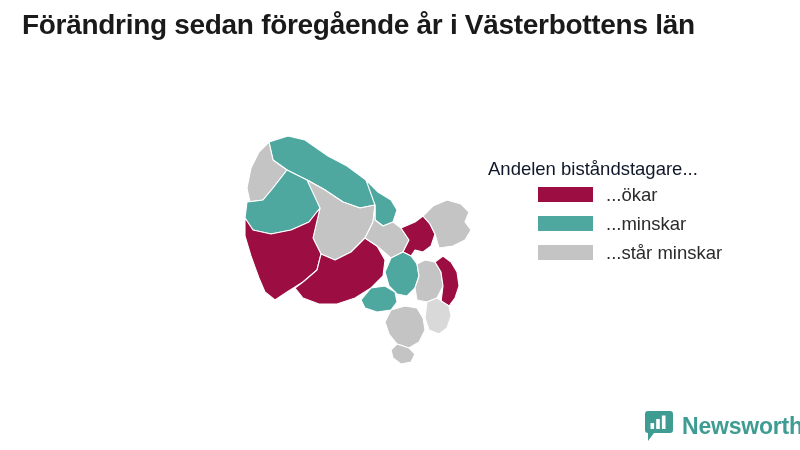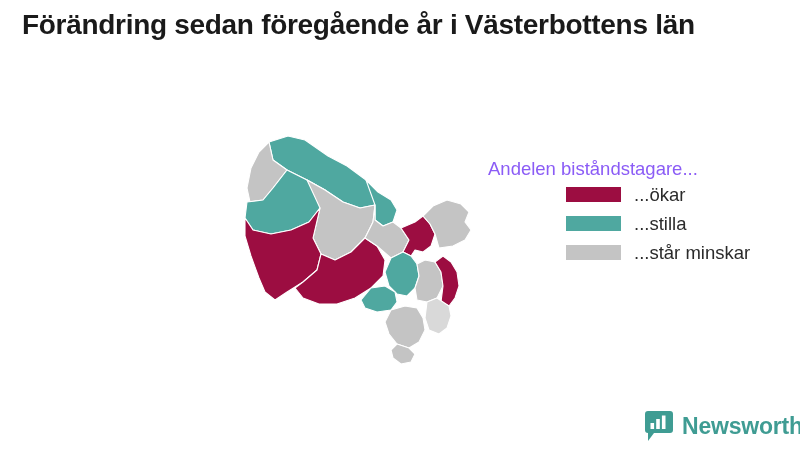--- a/index.html
+++ b/index.html
@@ -43,29 +43,29 @@
     stroke-linejoin: round;
   }
   #legend {
     position: absolute;
     left: 488px;
     top: 158px;
     width: 290px;
   }
   #legend-title {
     font-size: 18.5px;
-    color: #8b5cf6;
+    color: #0f172a;
     line-height: 22px;
     white-space: nowrap;
   }
   .legend-row {
     display: flex;
     align-items: center;
     height: 29px;
-    margin-left: 78px;
+    margin-left: 50px;
   }
   .legend-swatch {
     width: 55px;
     height: 15px;
     flex: 0 0 auto;
   }
   .legend-label {
     font-size: 18.5px;
     color: #2b2b2b;
     margin-left: 13px;
@@ -152,21 +152,21 @@
 </div>
 
 <div id="legend">
   <div id="legend-title">Andelen biståndstagare...</div>
   <div class="legend-row">
     <span class="legend-swatch" style="background:#9C0D41"></span>
     <span class="legend-label">...ökar</span>
   </div>
   <div class="legend-row">
     <span class="legend-swatch" style="background:#4FA8A0"></span>
-    <span class="legend-label">...stilla</span>
+    <span class="legend-label">...minskar</span>
   </div>
   <div class="legend-row">
     <span class="legend-swatch" style="background:#C4C4C4"></span>
     <span class="legend-label">...står minskar</span>
   </div>
 </div>
 
 <div id="logo">
   <svg id="logo-mark" viewBox="0 0 28 30" xmlns="http://www.w3.org/2000/svg">
     <path fill="#3F9C93" d="M3,0 H25 A3,3 0 0 1 28,3 V19 A3,3 0 0 1 25,22 H9 L3,30 V22 A3,3 0 0 1 0,19 V3 A3,3 0 0 1 3,0 Z"></path>

